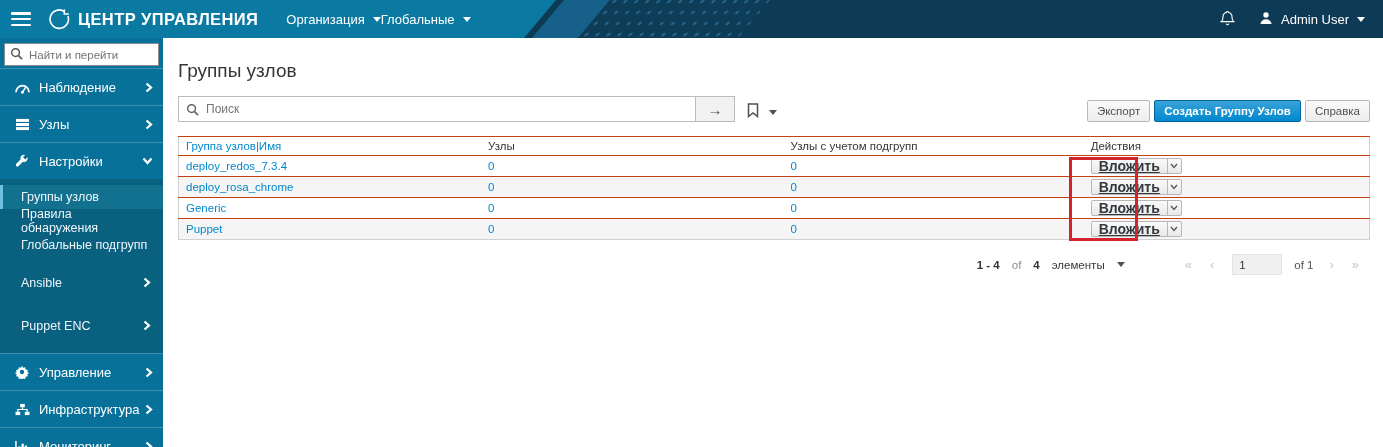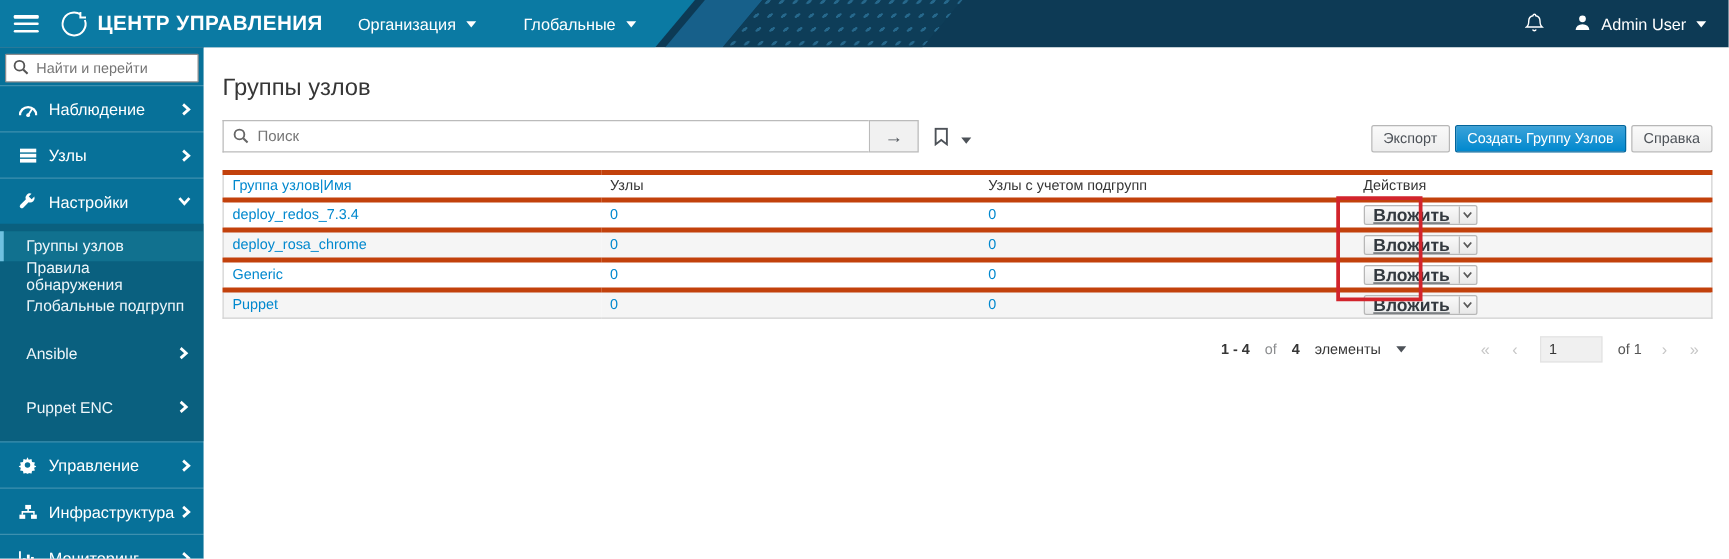--- a/index.html
+++ b/index.html
@@ -14,21 +14,21 @@
   .hbg-band { left:548px; width:46px; background:#17608a; transform:skewX(-40deg); }
   .hbg-dots { left:594px; width:160px; transform:skewX(-40deg);
     background-image:radial-gradient(circle, #26688c 1.6px, transparent 1.8px);
     background-size:11px 11px; background-color:#0e3d58; }
   .header-inner { position:relative; z-index:2; height:38px; display:flex; align-items:center; color:#fff; }
   .hamburger { width:20px; height:14px; margin:0 16px 0 11px; display:flex; flex-direction:column; justify-content:space-between; cursor:pointer; }
   .hamburger i { display:block; height:2.5px; background:#fff; border-radius:1px; }
   .logo { display:flex; align-items:center; gap:7px; margin-right:28px; }
   .logo svg { display:block; }
   .logo-text { font-size:16.5px; font-weight:bold; letter-spacing:.4px; white-space:nowrap; }
-  .hnav { display:flex; align-items:center; gap:38px; font-size:13px; }
+  .hnav { display:flex; align-items:center; font-size:13px; }
   .hnav .hnav-item { display:flex; align-items:center; gap:8px; cursor:pointer; }
   .caret { display:inline-block; width:0; height:0; border-left:4px solid transparent; border-right:4px solid transparent; border-top:5px solid #fff; }
   .header-right { margin-left:auto; display:flex; align-items:center; gap:24px; padding-right:18px; font-size:13px; }
   .user-chip { display:flex; align-items:center; gap:8px; cursor:pointer; }
 
   
   .app { display:flex; height:409px; }
 
   
   .sidebar { width:163px; background:#077199; color:#fff; flex-shrink:0; font-size:13px; }
@@ -54,25 +54,25 @@
   .search-wrap { position:relative; width:517px; }
   .search-wrap input { width:100%; height:26px; border:1px solid #bbb; border-right:none; padding:0 8px 0 27px; font-size:12px; color:#555; outline:none; font-family:"Liberation Sans",sans-serif; }
   .search-wrap .mag { position:absolute; left:8px; top:6px; }
   .btn-arrow { width:40px; height:26px; background:#f1f1f1; border:1px solid #bbb; color:#4d5258; font-size:15px; cursor:pointer; }
   .bookmark-group { display:flex; align-items:center; gap:10px; margin-left:12px; cursor:pointer; }
   .caret-dark { display:inline-block; width:0; height:0; border-left:4px solid transparent; border-right:4px solid transparent; border-top:5px solid #4d5258; }
   .toolbar-spacer { flex:1; }
   .action-buttons { display:flex; gap:4px; }
   .btn { height:22px; padding:0 9px; font-size:11.5px; border-radius:2px; cursor:pointer; font-family:"Liberation Sans",sans-serif; }
   .btn-default { color:#4d5258; background:linear-gradient(to bottom,#fafafa,#ededed); border:1px solid #b7b7b7; }
-  .btn-primary { color:#fff; background:linear-gradient(to bottom,#3aa2d9,#0088ce); border:1px solid #00659c; font-weight:normal; }
+  .btn-primary { color:#fff; background:linear-gradient(to bottom,#3aa2d9,#0088ce); border:1px solid #00659c; font-weight:bold; }
 
   
   table.grid { width:calc(100% - 28px); margin:14px 13px 0 15px; border-collapse:collapse; table-layout:fixed; font-size:11.5px; }
-  table.grid th, table.grid td { text-align:left; padding:2px 7px; border-top:4px solid #c2410c; height:17px; vertical-align:middle; }
+  table.grid th, table.grid td { text-align:left; padding:2px 7px; border-top:1px solid #c2410c; height:17px; vertical-align:middle; }
   table.grid { border:1px solid #d1d1d1; }
   table.grid th { font-weight:normal; color:#363636; padding-top:3px; padding-bottom:3px; }
   table.grid th a { font-weight:normal; }
   table.grid tr:nth-child(even) td { background:#f5f5f5; }
   a.link { color:#0088ce; text-decoration:none; cursor:pointer; }
   .split-btn { display:inline-flex; height:16px; border:1px solid #b7b7b7; border-radius:2px; overflow:hidden; background:linear-gradient(to bottom,#fafafa,#e9e9e9); cursor:pointer; }
   .split-btn .lbl { padding:0 7px; font-size:14px; font-weight:bold; color:#33393f; line-height:15px;text-decoration:underline; }
   .split-btn .car { width:14px; border-left:1px solid #b7b7b7; display:flex; align-items:center; justify-content:center; }
 
   

